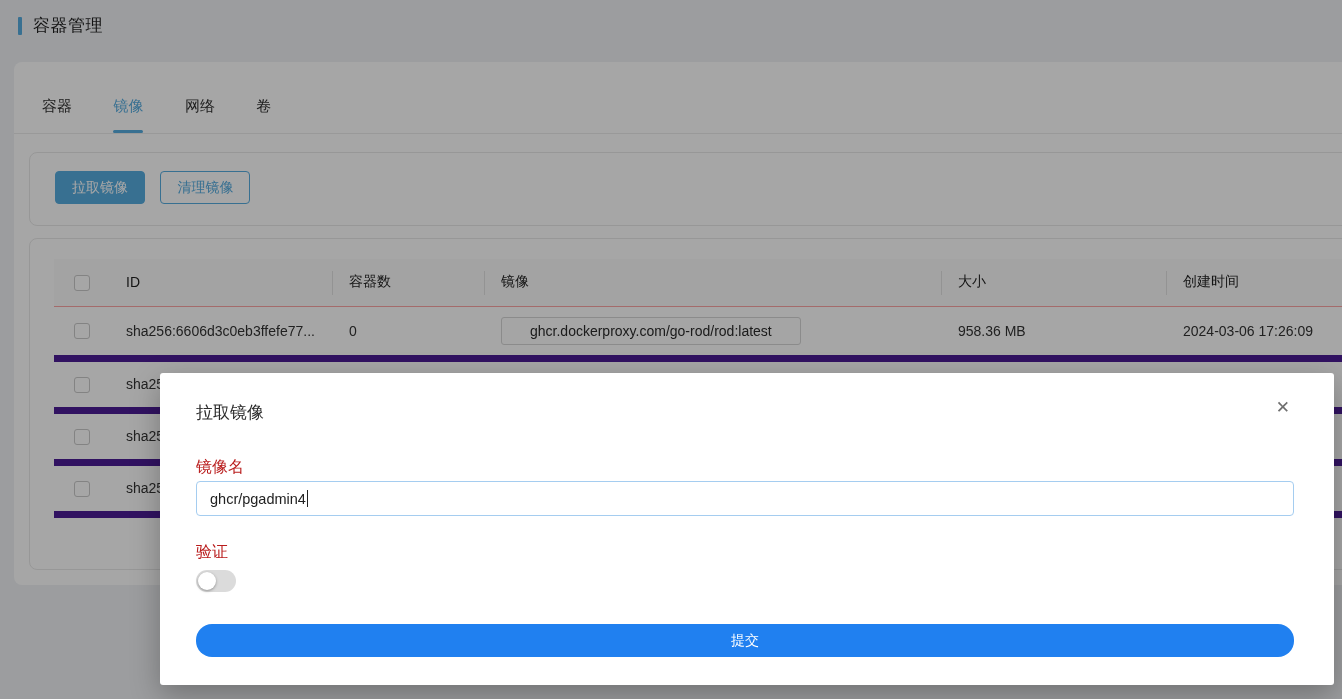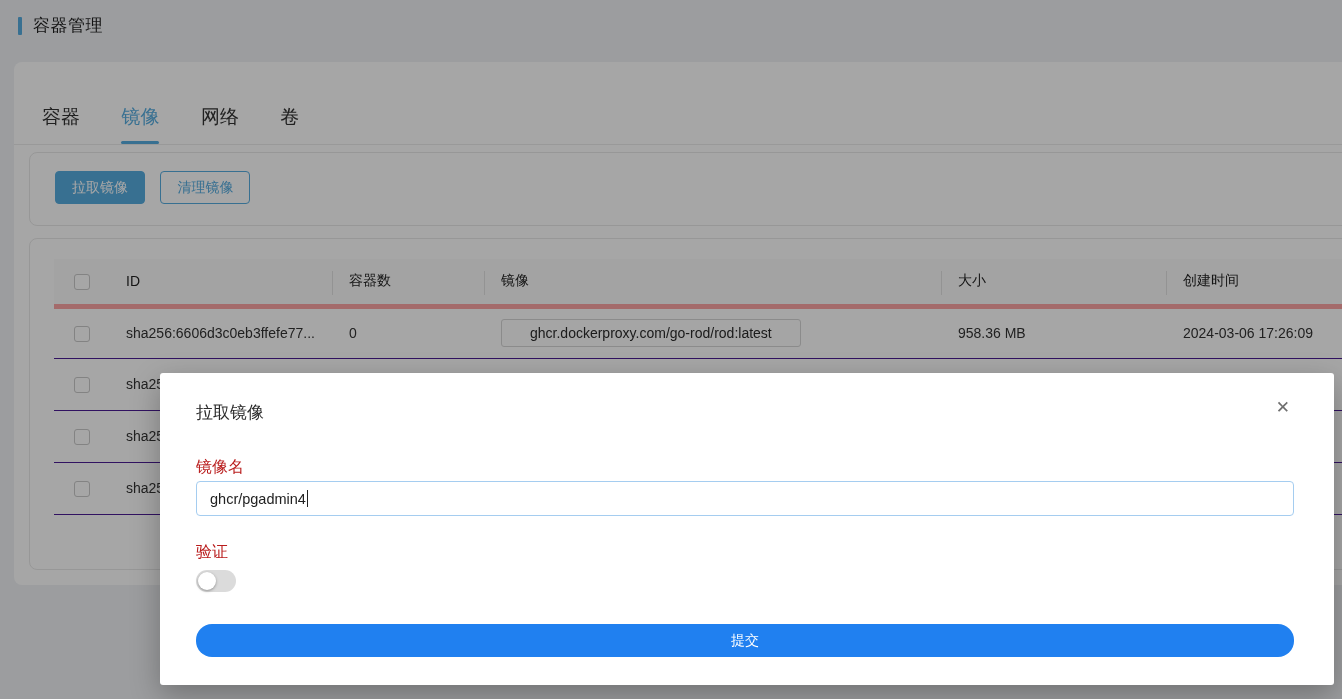--- a/index.html
+++ b/index.html
@@ -10,36 +10,36 @@
   
   .page-title-row { position:absolute; top:14px; left:18px; display:flex; align-items:center; z-index:1;text-align:right; }
   .accent-bar { width:4px; height:18px; background:var(--primary); margin-right:11px; border-radius:1px; }
   .page-title { font-size:17px; font-weight:500; color:#1f1f1f; letter-spacing:0.5px; }
 
   
   .outer-card { position:absolute; left:14px; right:-12px; top:62px; height:523px; background:#fff; border-radius:8px; z-index:1; }
 
   
   .tabbar { padding:33px 0 0 28px; border-bottom:1px solid #ececec; }
-  .tab { display:inline-block; margin-right:37px; padding-bottom:17px; position:relative; font-size:19px; color:#333; cursor:pointer; line-height:21px;margin-top:11px; }
+  .tab { display:inline-block; margin-right:37px; padding-bottom:17px; position:relative; font-size:15px; color:#333; cursor:pointer; line-height:21px; }
   .tab.active { color:var(--primary); }
   .tab.active::after { content:""; position:absolute; left:0; right:0; bottom:0; height:3px; background:var(--primary); border-radius:2px; }
 
   .inner-panel { position:absolute; left:15px; right:-20px; background:#fff; border:1px solid #e9e9e9; border-radius:8px; }
   .buttons-panel { top:90px; height:74px; padding:18px 0 0 25px; }
   .btn { height:33px; padding:0 16px; font-size:14px; border-radius:4px; cursor:pointer; font-family:inherit; }
   .btn-primary { background:var(--primary); border:1px solid var(--primary); color:#fff; }
   .btn-ghost { background:#fff; border:1px solid var(--primary); color:var(--primary); margin-left:11px;font-family:Liberation Mono, monospace; }
 
   
   .table-panel { top:176px; height:332px; padding:20px 0 0 24px; overflow:hidden; }
   table { width:100%; border-collapse:collapse; table-layout:fixed; font-size:14px; }
-  thead th { height:47px; background:#fafafa; text-align:left; font-weight:normal; color:#1f1f1f; padding:0 16px; position:relative; border-bottom:5px solid #fca5a5; }
+  thead th { height:47px; background:#fafafa; text-align:left; font-weight:normal; color:#1f1f1f; padding:0 16px; position:relative; border-bottom:1px solid #fca5a5; }
   thead th.sep::after { content:""; position:absolute; right:0; top:12px; width:1px; height:24px; background:#e2e2e2; }
-  tbody td { height:52px; padding:0 16px; border-bottom:1px solid #4c1d95; color:#333; white-space:nowrap; overflow:hidden; }
+  tbody td { height:52px; padding:0 16px; border-bottom:7px solid #4c1d95; color:#333; white-space:nowrap; overflow:hidden; }
   th.cb, td.cb { text-align:center; padding:0; }
   .checkbox { display:inline-block; width:16px; height:16px; border:1px solid #c9c9c9; border-radius:3px; background:#fff; vertical-align:middle; cursor:pointer; }
   .tag { display:inline-block; border:1px solid #d6d6d6; border-radius:3px; background:#fdfdfd; padding:5px 28px; font-size:14px; color:#2b2b2b; }
 
   
   .overlay { position:absolute; inset:0; background:rgba(0,0,0,0.35); z-index:10; }
   .modal { position:absolute; left:160px; top:373px; width:1174px; height:312px; background:#fff; border-radius:3px; z-index:20; box-shadow:0 10px 30px rgba(0,0,0,0.28); }
   .modal-title { position:absolute; left:36px; top:28px; font-size:17px; color:#2b2b2b; }
   .modal-close { position:absolute; right:44px; top:26px; font-size:17px; color:#6f6f6f; cursor:pointer; line-height:1; }
   .field-label { position:absolute; left:36px; font-size:16px; color:#b91c1c; }

